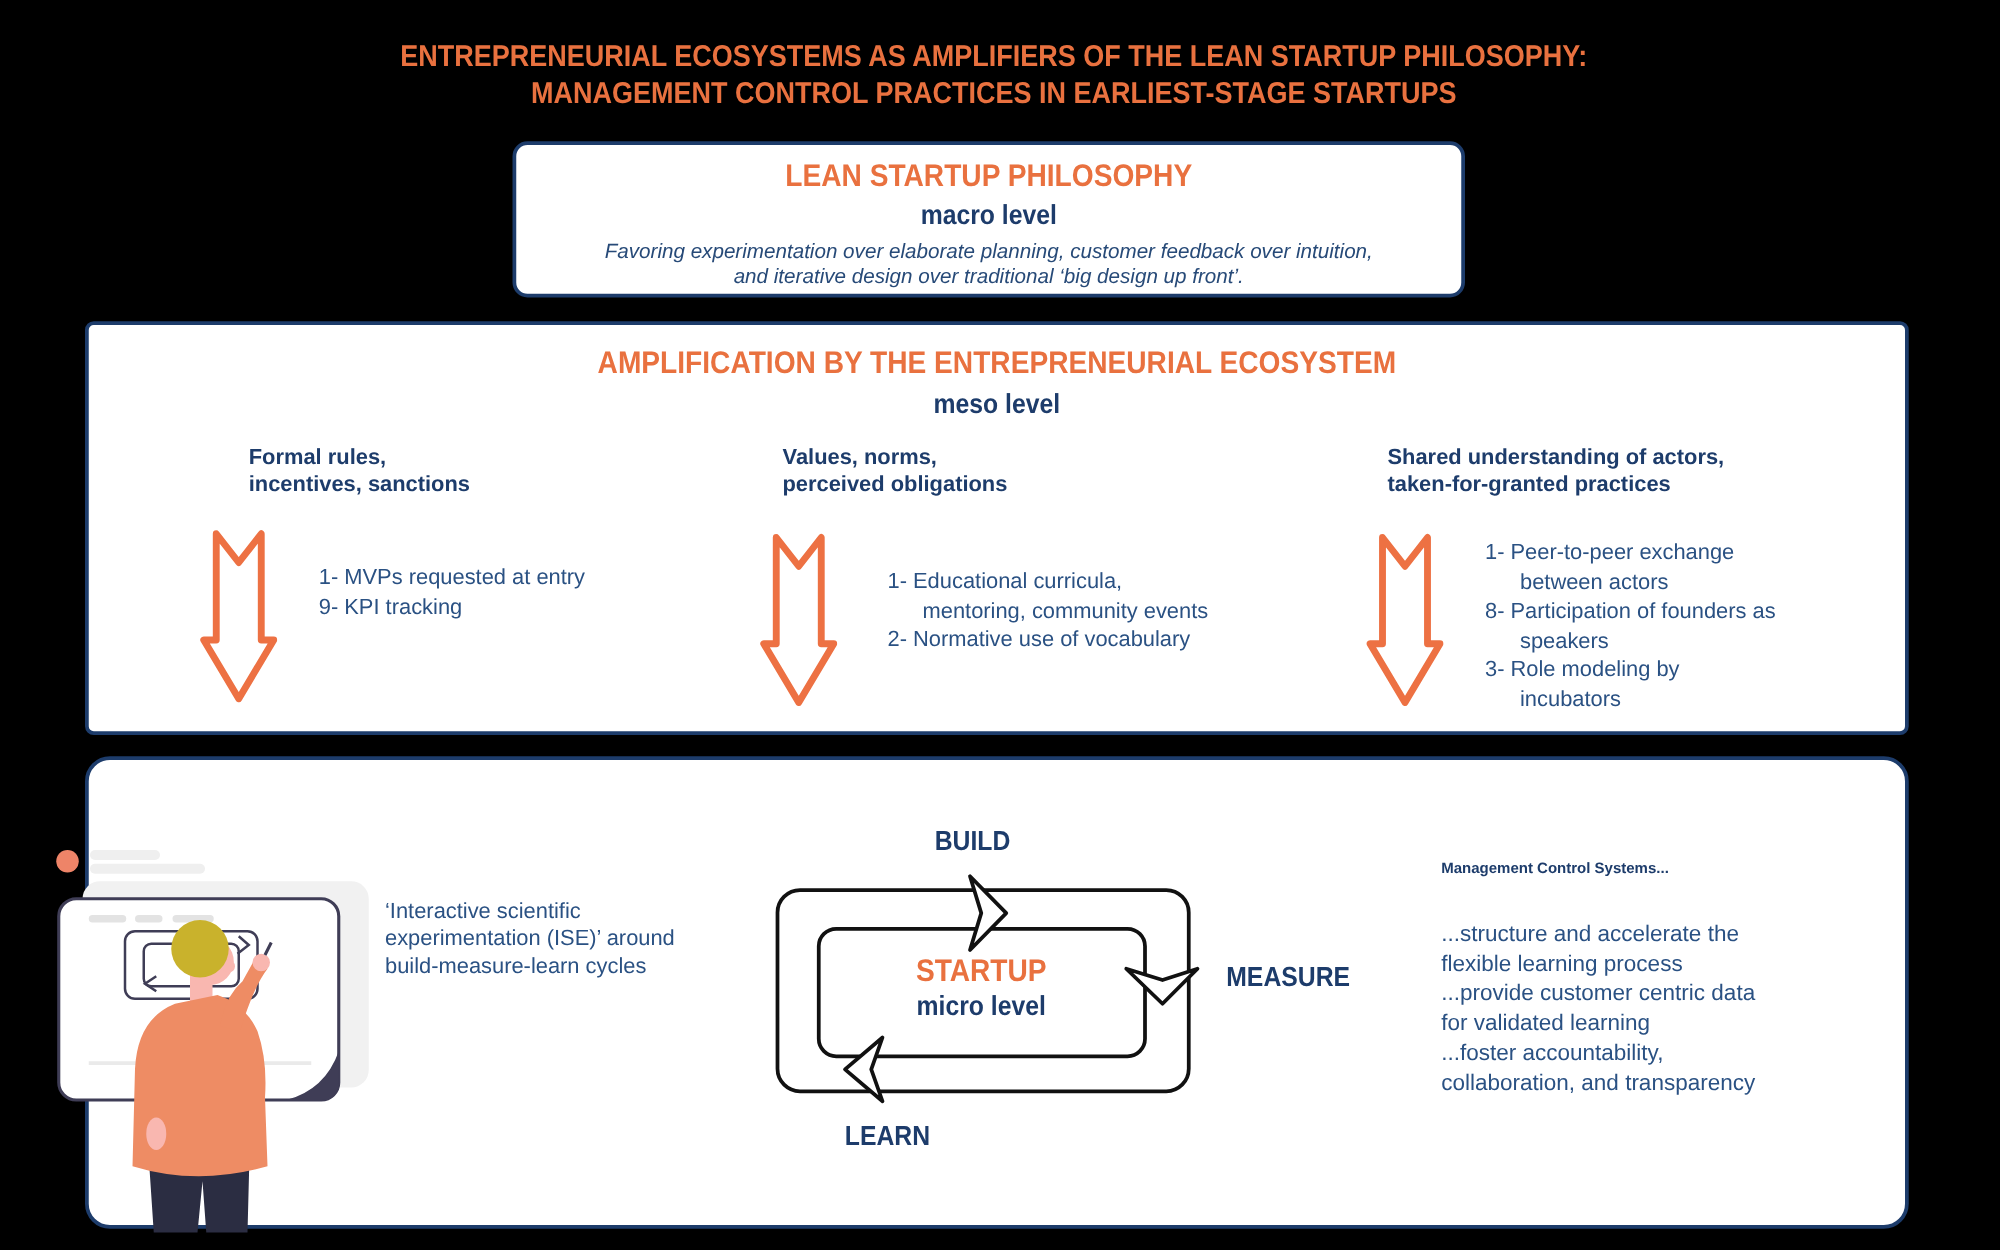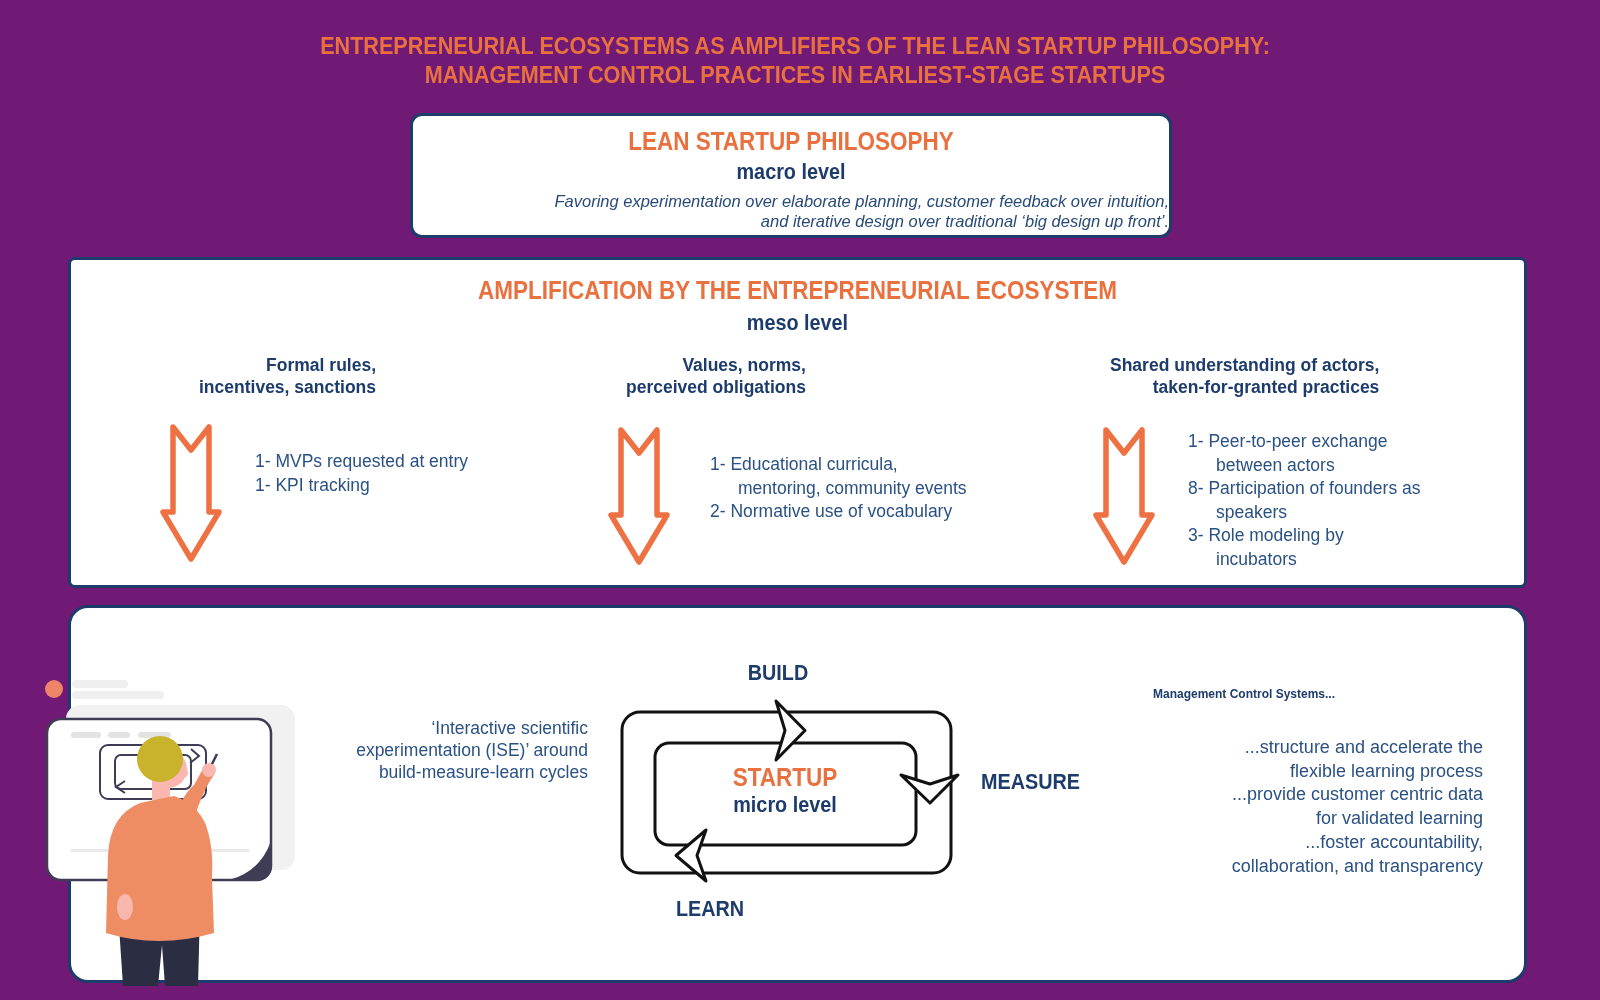--- a/index.html
+++ b/index.html
@@ -1,19 +1,19 @@
 <!DOCTYPE html>
 <html><head>
 <meta charset="utf-8">
 <style>
   html,body{margin:0;padding:0;background:#fff;}
-  .canvas{position:relative;width:1600px;height:1000px;background:#701a75;overflow:hidden;
+  .canvas{position:relative;width:1600px;height:1000px;background:#000000;overflow:hidden;
           font-family:"Liberation Sans",sans-serif;}
   .abs{position:absolute;}
-  .pre{white-space:pre-line;text-align:right;}
+  .pre{white-space:pre-line;}
   .cond{transform:scaleX(0.9);transform-origin:center;}
   .cond-l{transform:scaleX(0.9);transform-origin:left center;}
 
   .main-title{left:95px;top:31px;width:1400px;text-align:center;
               color:#E9713F;font-weight:bold;font-size:24px;line-height:29px;}
 
   .box{position:absolute;border:3px solid #1D3C6B;background:#fff;box-sizing:border-box;}
   .box-macro{left:410px;top:113px;width:762px;height:125px;border-radius:12px;text-align:center;}
   .box-meso{left:68px;top:257px;width:1459px;height:331px;border-radius:7px;}
   .box-micro{left:68px;top:605px;width:1459px;height:378px;border-radius:20px;}
@@ -55,21 +55,21 @@
     <div class="abs meso-title cond">AMPLIFICATION BY THE ENTREPRENEURIAL ECOSYSTEM</div>
     <div class="abs meso-level level cond">meso level</div>
 
     <div class="abs col-heading pre" style="left:101px;top:94px;margin-left:27px;">Formal rules,
 incentives, sanctions</div>
     <svg class="abs" style="left:89px;top:163px;" width="62" height="140" viewBox="0 0 62 140">
       <path d="M 13 4 L 31 27 L 49 4 L 49 89 L 59 89 L 31 136 L 3 89 L 13 89 Z" fill="#ffffff" stroke="#ED7143" stroke-width="5.5" stroke-linejoin="round"></path>
     </svg>
     <div class="abs col-list" style="left:184px;top:190px;">
       <div class="item">1- MVPs requested at entry</div>
-      <div class="item">1- KPI tracking</div>
+      <div class="item">9- KPI tracking</div>
     </div>
 
     <div class="abs col-heading pre" style="left:555px;top:94px;">Values, norms,
 perceived obligations</div>
     <svg class="abs" style="left:537px;top:166px;" width="62" height="140" viewBox="0 0 62 140">
       <path d="M 13 4 L 31 27 L 49 4 L 49 89 L 59 89 L 31 136 L 3 89 L 13 89 Z" fill="#ffffff" stroke="#ED7143" stroke-width="5.5" stroke-linejoin="round"></path>
     </svg>
     <div class="abs col-list" style="left:639px;top:193px;">
       <div class="item">1- Educational curricula,
 mentoring, community events</div>

